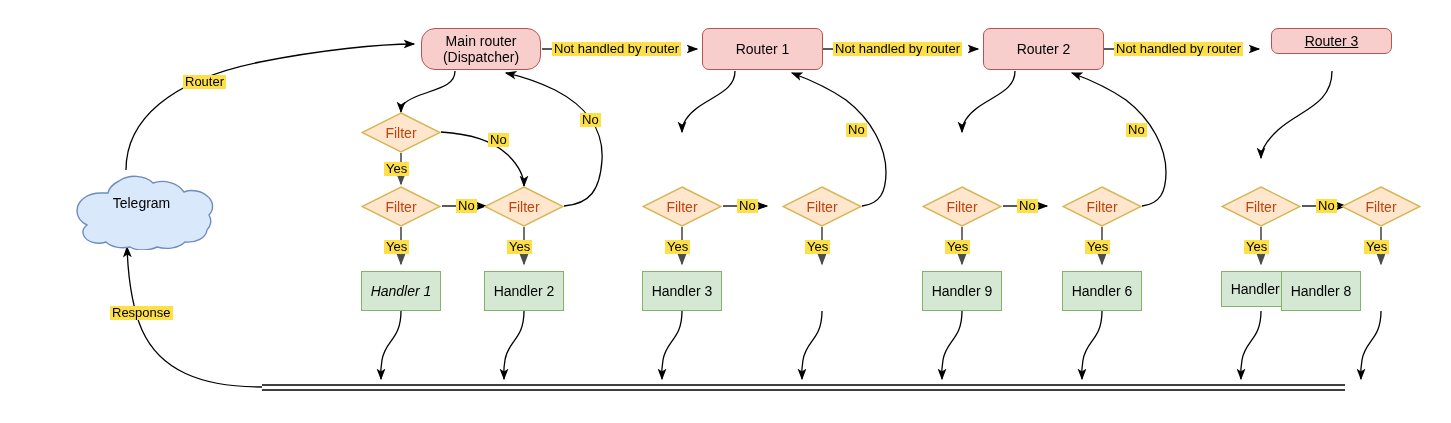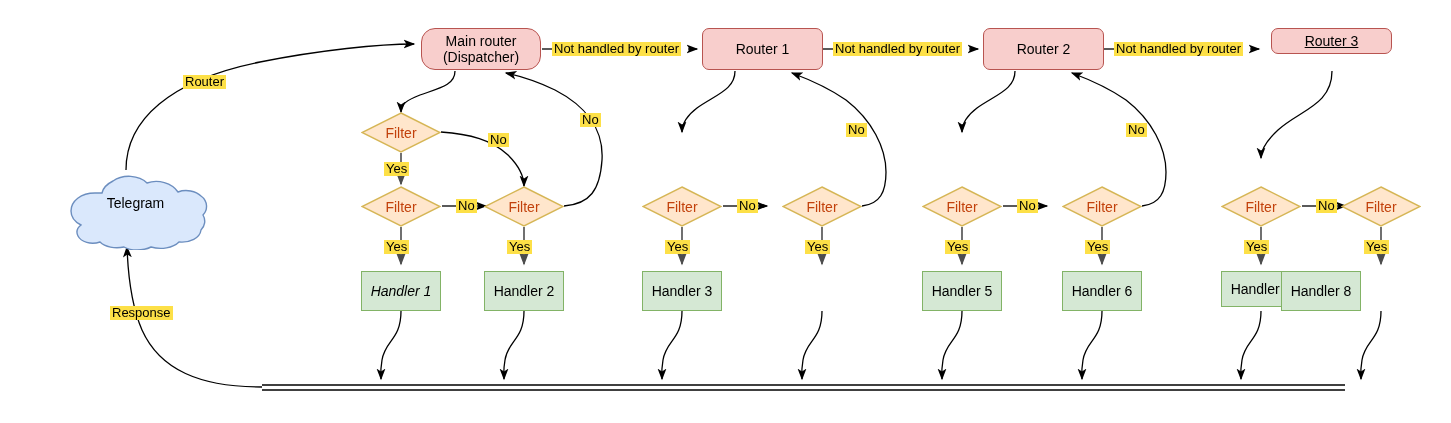--- a/index.html
+++ b/index.html
@@ -101,21 +101,21 @@
     <path d="M1102,311 C1102,340 1086,340 1083,360 C1081,372 1082,376 1082,379" fill="none" stroke="#000" stroke-width="1.3" marker-end="url(#ah)"></path>
     <path d="M1261,311 C1261,340 1245,340 1242,360 C1240,372 1241,376 1241,379" fill="none" stroke="#000" stroke-width="1.3" marker-end="url(#ah)"></path>
     <path d="M1381,311 C1381,340 1365,340 1362,360 C1360,372 1361,376 1361,379" fill="none" stroke="#000" stroke-width="1.3" marker-end="url(#ah)"></path>
 
     <path d="M262,385 L1345,385" fill="none" stroke="#000" stroke-width="1.4"></path>
     <path d="M262,390 L1345,390" fill="none" stroke="#000" stroke-width="1.4"></path>
 
     <path d="M262,387 C200,387 160,370 142,330 C132,307 128,275 127,247" fill="none" stroke="#000" stroke-width="1.3" marker-end="url(#ah)"></path>
   </svg>
 
-  <div class="cloud-wrap" style="left:53px;top:155px;width:165px;height:95px;text-decoration:underline;">
+  <div class="cloud-wrap" style="left:59px;top:155px;width:165px;height:95px;text-decoration:underline;">
     <svg width="165" height="95" viewBox="0 0 165 95">
       <path d="M42,38 C28,38 18,46 18,56 C18,62 22,67 28,70 C24,73 23,77 25,81
                C28,87 38,90 47,87 C52,92 62,94 71,92 C78,96 90,96 98,92
                C108,95 120,93 126,87 C137,88 147,83 148,75 C152,71 153,65 150,60
                C155,55 155,46 148,41 C143,36 133,34 125,37 C119,28 105,24 94,28
                C86,20 70,19 60,26 C54,29 50,33 49,38 Z" fill="#dae8fc" stroke="#6c8ebf" stroke-width="1.4"></path>
     </svg>
     <div class="clabel">Telegram</div>
   </div>
 
@@ -193,21 +193,21 @@
   <div class="node handler" style="left:361px;top:271px;width:80px;height:40px;font-style:italic;">
     <span>Handler 1</span>
   </div>
   <div class="node handler" style="left:484px;top:271px;width:80px;height:40px;">
     <span>Handler 2</span>
   </div>
   <div class="node handler" style="left:642px;top:271px;width:80px;height:40px;">
     <span>Handler 3</span>
   </div>
   <div class="node handler" style="left:922px;top:271px;width:80px;height:40px;">
-    <span>Handler 5</span>
+    <span>Handler 9</span>
   </div>
   <div class="node handler" style="left:1062px;top:271px;width:80px;height:40px;">
     <span>Handler 6</span>
   </div>
   <div class="node handler" style="left:1221px;top:271px;width:80px;height:36px;">
     <span>Handler 7</span>
   </div>
   <div class="node handler" style="left:1281px;top:271px;width:80px;height:40px;">
     <span>Handler 8</span>
   </div>

